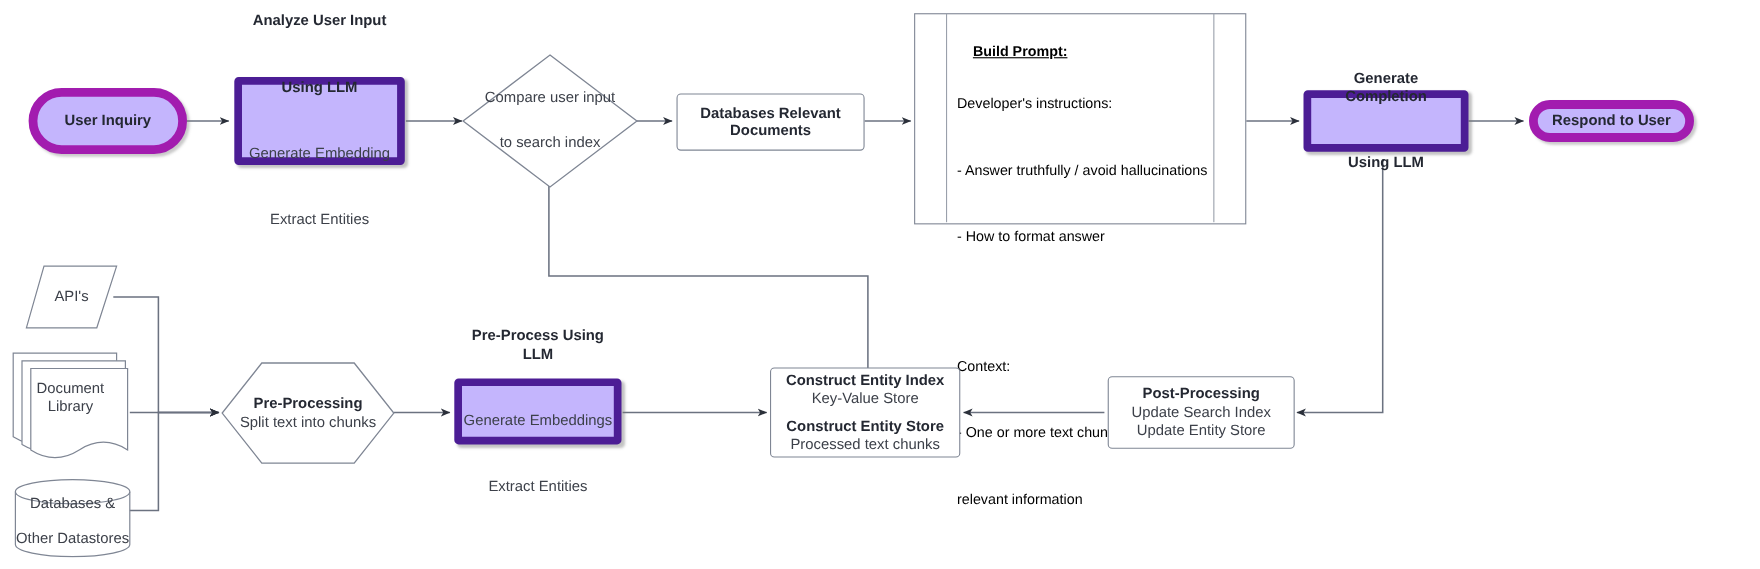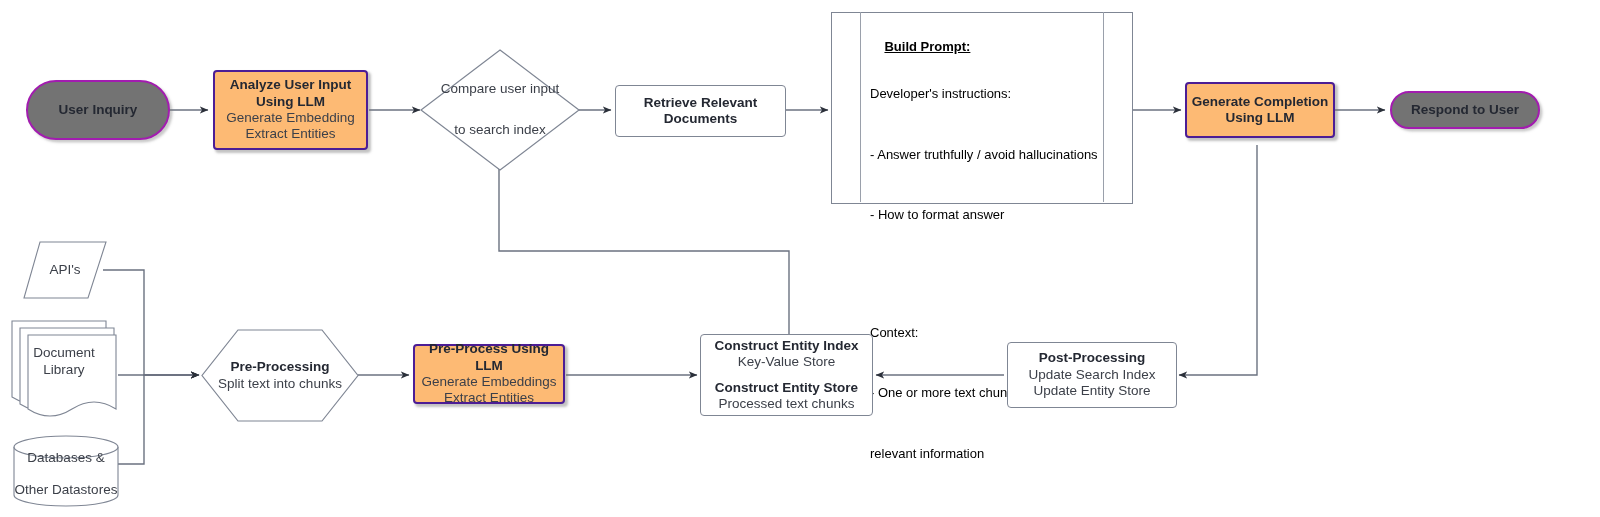--- a/index.html
+++ b/index.html
@@ -7,23 +7,23 @@
        font-family:"Liberation Sans","DejaVu Sans",sans-serif;}
   #stage{position:relative;width:1600px;height:517px;background:#fff;}
   #wires{position:absolute;left:0;top:0;width:1600px;height:517px;}
   .node{position:absolute;box-sizing:border-box;display:flex;
         flex-direction:column;align-items:center;justify-content:center;
         text-align:center;color:#2b2f38;line-height:1.22;}
   .t-b{font-weight:bold;font-size:13.5px;color:#242832;}
   .t-n{font-weight:normal;font-size:13.5px;color:#3c4049;}
   .gap{height:9px;}
 
-  .proc-green{background:#fdba74;border:2px solid #4c1d95;border-radius:4px;
-              box-shadow:2.5px 2.5px 2.5px rgba(120,120,120,.45);}
-  .term-orange{background:#737373;border:2px solid #a21caf;border-radius:999px;
+  .proc-green{background:#c4b5fd;border:7px solid #4c1d95;border-radius:4px;
+              box-shadow:2.5px 2.5px 2.5px rgba(120,120,120,.45);gap:44px;}
+  .term-orange{background:#c4b5fd;border:8px solid #a21caf;border-radius:999px;
               box-shadow:2.5px 2.5px 2.5px rgba(120,120,120,.40);}
   .plain-box{background:#fff;border:1px solid #7f8694;border-radius:4px;}
   .shape-svg{position:absolute;}
   .shape-label{position:absolute;display:flex;flex-direction:column;
         align-items:center;justify-content:center;text-align:center;
         color:#3c4049;font-size:13.5px;line-height:1.25;}
   .prompt-outer{position:absolute;border:1px solid #7f8694;background:#fff;}
   .prompt-div{position:absolute;width:1px;background:#9aa0ab;}
   .prompt-text{position:absolute;color:#000000;font-size:13px;line-height:1.55;
         white-space:pre-wrap;}
@@ -71,21 +71,21 @@
 
   <svg class="shape-svg" style="left:419px;top:48px;" width="162" height="124" viewBox="0 0 162 124">
     <polygon points="81,2 160,62 81,122 2,62" fill="#ffffff" stroke="#7f8694" stroke-width="1.2"></polygon>
   </svg>
   <div class="shape-label" style="left:419px;top:48px;width:162px;height:124px;gap:24px;">
     <span>Compare user input</span>
     <span>to search index</span>
   </div>
 
   <div class="node plain-box" style="left:615px;top:85px;width:171px;height:52px;">
-    <span class="t-b">Retrieve Relevant</span>
+    <span class="t-b">Databases Relevant</span>
     <span class="t-b">Documents</span>
   </div>
 
   <div class="prompt-outer" style="left:831px;top:12px;width:300px;height:190px;"></div>
   <div class="prompt-div" style="left:860px;top:12px;height:190px;"></div>
   <div class="prompt-div" style="left:1103px;top:12px;height:190px;"></div>
   <div class="prompt-text" style="left:870px;top:17px;width:225px;">
     <span class="prompt-title">Build Prompt:</span>
   </div>
   <div class="prompt-text" style="left:870px;top:44px;width:228px;">

